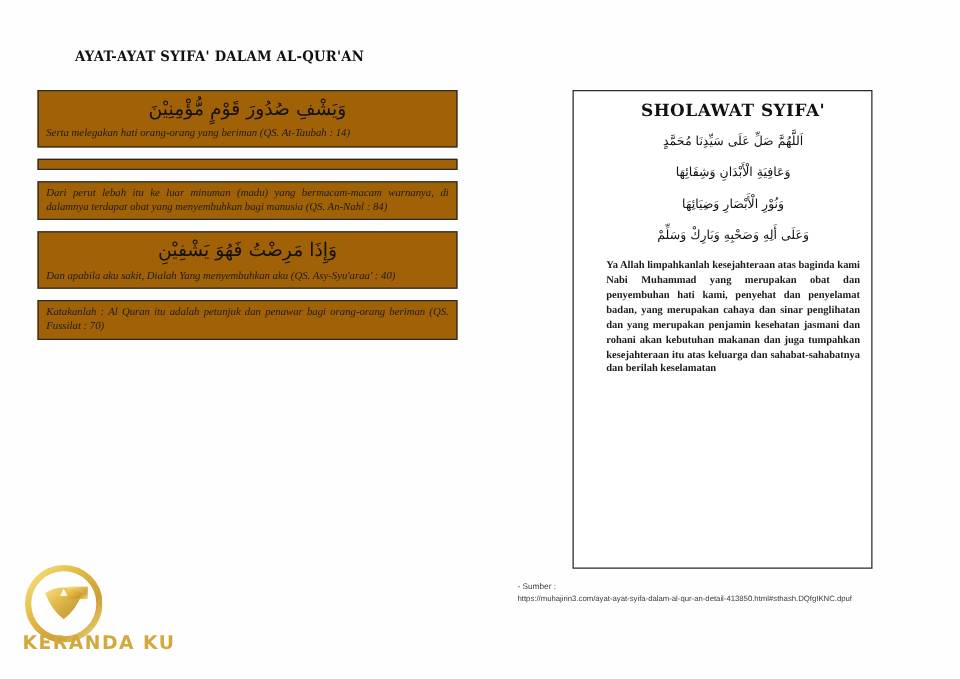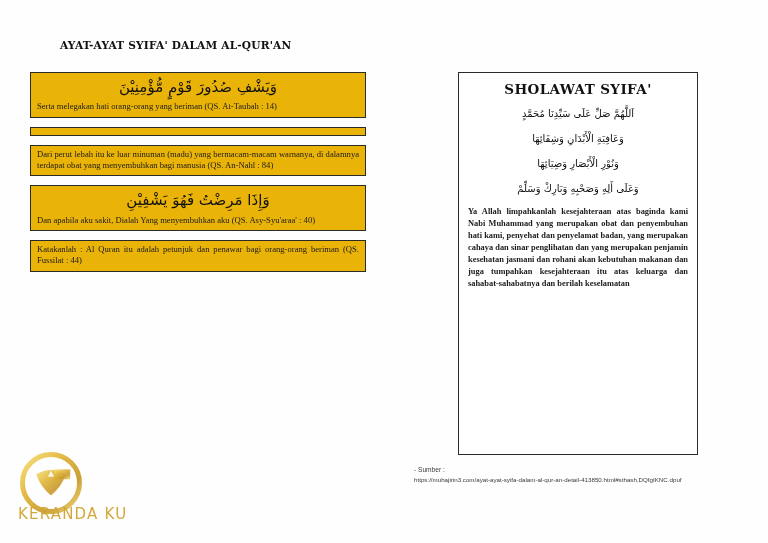--- a/index.html
+++ b/index.html
@@ -51,45 +51,46 @@
     top: 72px;
     width: 240px;
   }
 
   
   .verse-box {
     border: 1px solid #2a2a2a;
     box-sizing: border-box;
     padding: 3px 6px 4px 6px;
     margin-bottom: 9px;
-    background: #eab308;
+    background: #a16207;
   }
   .arabic {
     direction: rtl;
     text-align: center;
     font-family: "DejaVu Sans", sans-serif;
     font-size: 15px;
     line-height: 1.55;
     color: #111;
     margin-bottom: 2px;
     white-space: normal;
   }
   .translation {
     font-family: "Liberation Serif", serif;
     font-size: 8.6px;
     line-height: 1.32;
     text-align: justify;
     color: #1b1b1b;
+    font-style: italic;
   }
 
   
   .sholawat-box {
     border: 1px solid #2a2a2a;
     box-sizing: border-box;
-    padding: 8px 9px 10px 9px;
+    padding: 8px 9px 10px 26px;
     background: #fff;
     height: 383px;
   }
   .sholawat-title {
     text-align: center;
     font-family: "DejaVu Serif", serif;
     font-weight: bold;
     font-size: 13.5px;
     letter-spacing: 0.4px;
     color: #111;
@@ -140,21 +141,21 @@
     top: 452px;
     width: 62px;
     height: 62px;
     pointer-events: none;
   }
   .watermark-text {
     position: absolute;
     left: 18px;
     top: 505px;
     font-family: "DejaVu Sans", sans-serif;
-    font-weight: normal;
+    font-weight: bold;
     font-size: 15px;
     letter-spacing: 1.2px;
     color: #d2a93c;
   }
 </style>
 </head>
 <body>
 
 <div class="page">
 
@@ -174,21 +175,21 @@
       <div class="translation">Dari perut lebah itu ke luar minuman (madu) yang bermacam-macam warnanya, di dalamnya terdapat obat yang menyembuhkan bagi manusia (QS. An-Nahl : 84)</div>
     </div>
 
 
     <div class="verse-box">
       <div class="arabic">وَإِذَا مَرِضْتُ فَهُوَ يَشْفِيْنِ</div>
       <div class="translation">Dan apabila aku sakit, Dialah Yang menyembuhkan aku (QS. Asy-Syu'araa' : 40)</div>
     </div>
 
     <div class="verse-box">
-      <div class="translation">Katakanlah : Al Quran itu adalah petunjuk dan penawar bagi orang-orang beriman (QS. Fussilat : 44)</div>
+      <div class="translation">Katakanlah : Al Quran itu adalah petunjuk dan penawar bagi orang-orang beriman (QS. Fussilat : 70)</div>
     </div>
 
   </div>
 
   <div class="col-right">
     <div class="sholawat-box">
       <div class="sholawat-title">SHOLAWAT SYIFA'</div>
 
       <div class="sholawat-line">اَللَّهُمَّ صَلِّ عَلَى سَيِّدِنَا مُحَمَّدٍ</div>
       <div class="sholawat-line">وَعَافِيَةِ الْأَبْدَانِ وَشِفَائِهَا</div>

